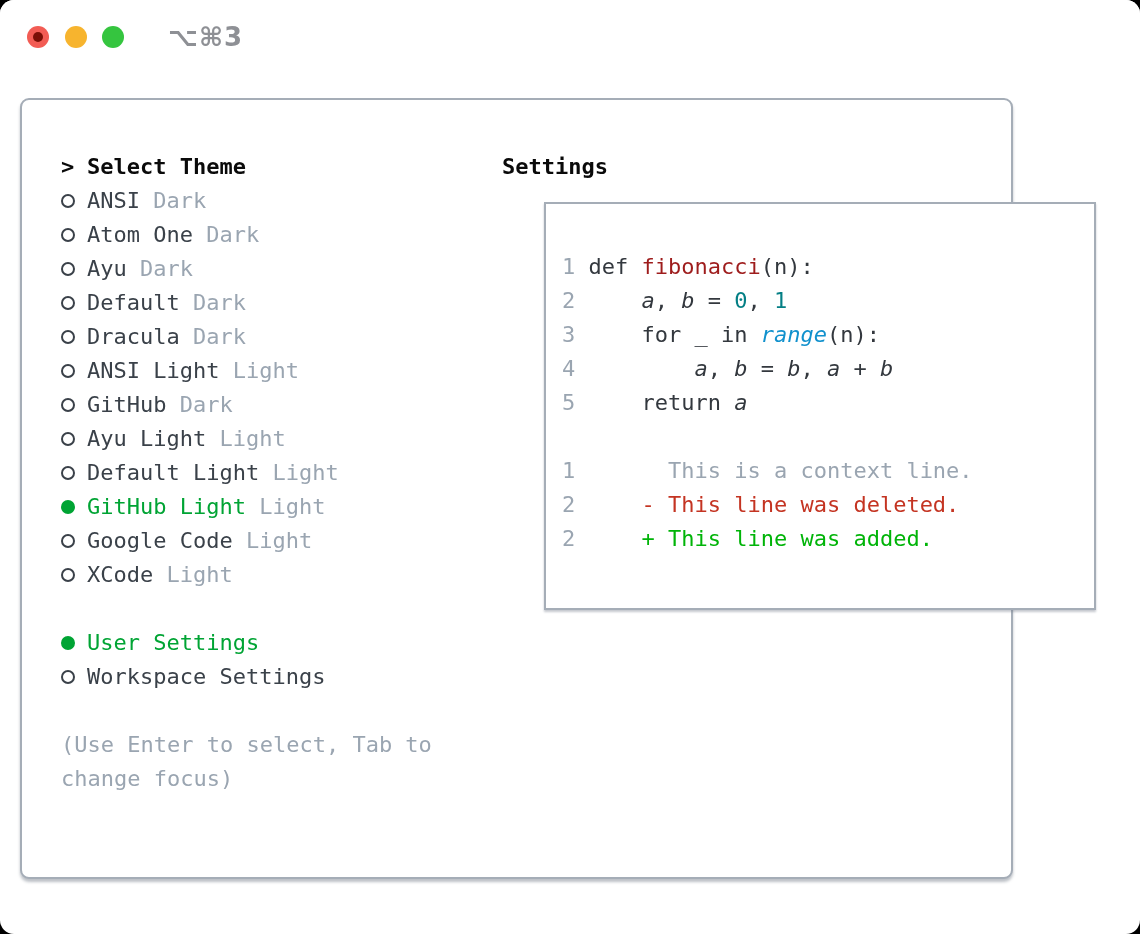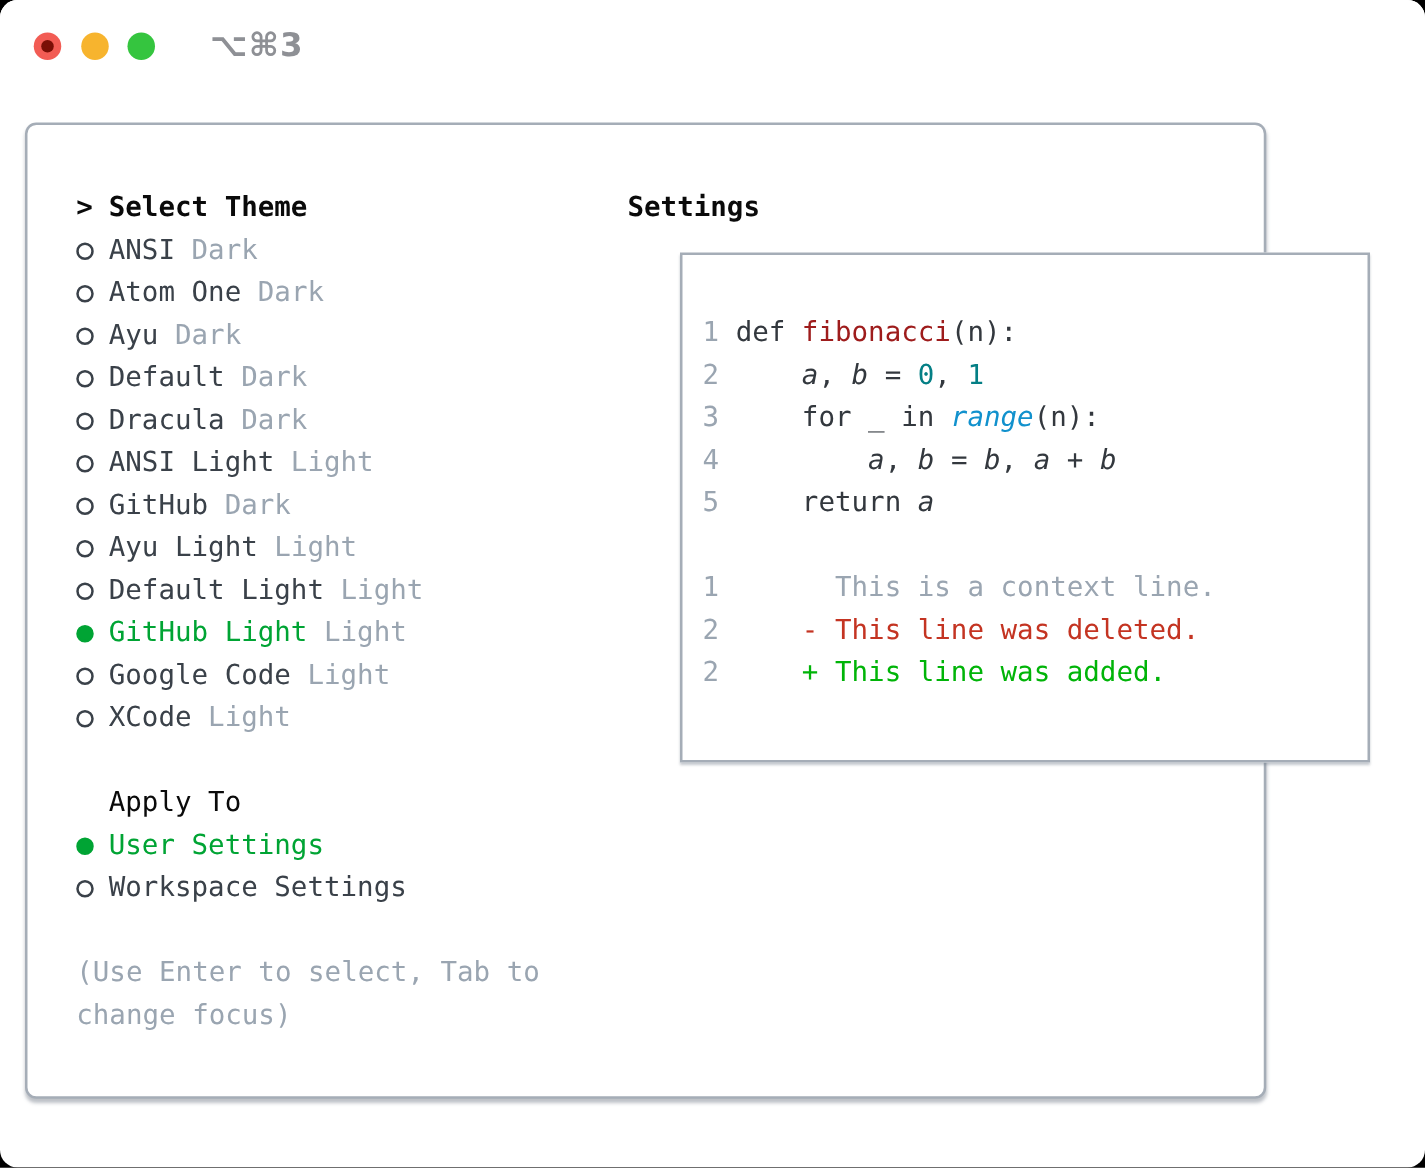--- a/index.html
+++ b/index.html
@@ -112,21 +112,20 @@
           <div class="row"><span class="cell"><span class="radio"></span></span><span class="name">GitHub</span><span class="muted"> Dark</span></div>
           <div class="row"><span class="cell"><span class="radio"></span></span><span class="name">Ayu Light</span><span class="muted"> Light</span></div>
           <div class="row"><span class="cell"><span class="radio"></span></span><span class="name">Default Light</span><span class="muted"> Light</span></div>
           <div class="row"><span class="cell"><span class="radio on"></span></span><span class="name sel">GitHub Light</span><span class="muted"> Light</span></div>
           <div class="row"><span class="cell"><span class="radio"></span></span><span class="name">Google Code</span><span class="muted"> Light</span></div>
           <div class="row"><span class="cell"><span class="radio"></span></span><span class="name">XCode</span><span class="muted"> Light</span></div>
         </div>
 
       <div class="spacer"></div>
 
-      <div class="row"><span class="cell"></span><span class="hdr" style="font-weight:normal;">Apply To</span></div>
 
       <div>
           <div class="row"><span class="cell"><span class="radio on"></span></span><span class="name sel">User Settings</span></div>
           <div class="row"><span class="cell"><span class="radio"></span></span><span class="name">Workspace Settings</span></div>
         </div>
 
       <div class="spacer"></div>
 
       <div>
           <div class="hint">(Use Enter to select, Tab to</div>

